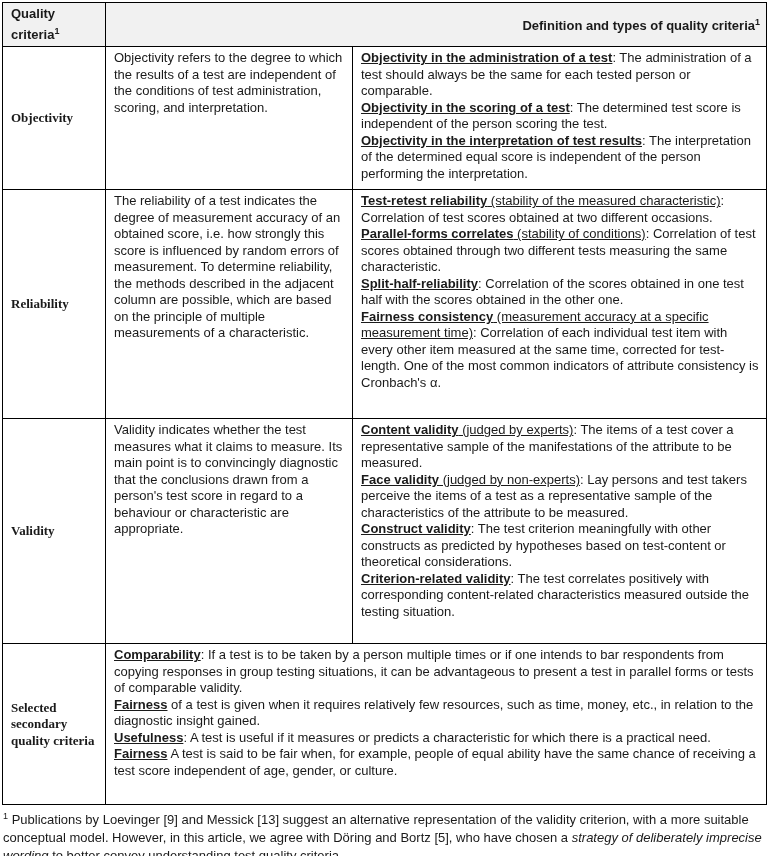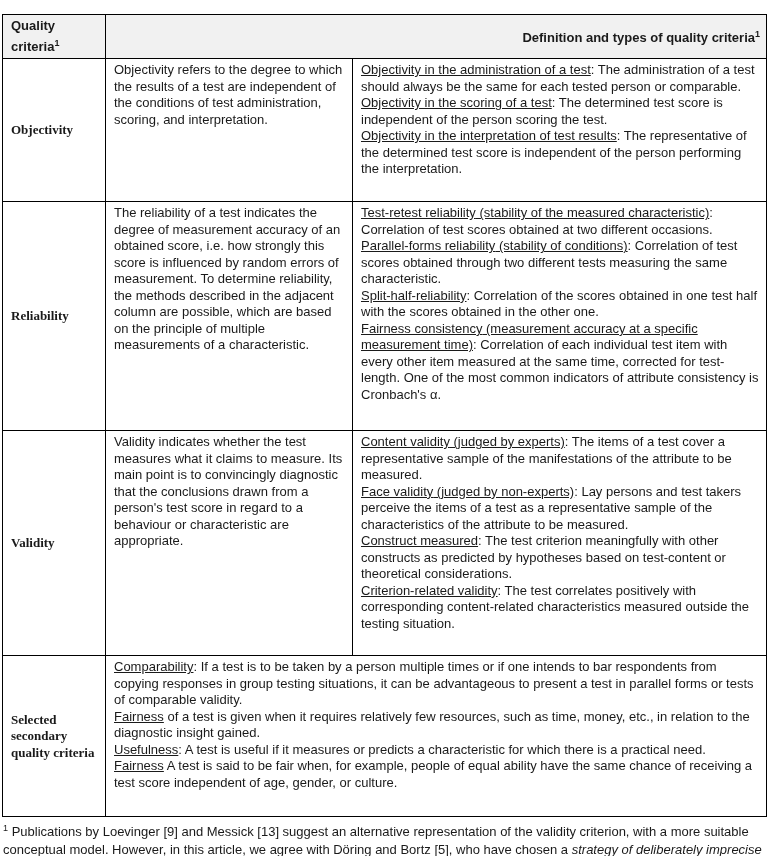--- a/index.html
+++ b/index.html
@@ -7,21 +7,21 @@
   body {
     width:768px; height:856px;
     font-family:"Liberation Sans", sans-serif;
     font-size:13px; color:#1a1a1a;
     overflow:hidden;
   }
   table.qc-table {
     border-collapse:collapse;
     table-layout:fixed;
     width:764px;
-    margin:14px 2px 0 2px;
+    margin:2px 2px 0 2px;
   }
   .qc-table th, .qc-table td {
     border:1px solid #000000;
     vertical-align:top;
     padding:3px 6px 3px 8px;
     line-height:16.5px;
     text-align:left;
   }
   .qc-table thead th {
     background:#f1f1f1;
@@ -33,21 +33,21 @@
     font-weight:bold;
     vertical-align:middle;
     font-family:Liberation Serif, serif;
   }
   .r-head { height:38px; }
   .r-obj  { height:143px; }
   .r-rel  { height:229px; }
   .r-val  { height:225px; }
   .r-sec  { height:161px; }
   p.type-entry { margin:0; }
-  .bu { font-weight:normal; text-decoration:underline;text-align:center; }
+  .bu { font-weight:bold; text-decoration:underline;text-align:center; }
   .u  { text-decoration:underline; }
   .it { font-style:italic; }
   .footnote {
     margin:3px 2px 0 3px;
     line-height:17.5px;
   }
   sup { font-size:9px; }
 </style>
 </head>
 <body>
@@ -64,40 +64,40 @@
       <th class="def-header" colspan="2"><span>Definition and types of quality criteria</span><sup>1</sup></th>
     </tr>
   </thead>
   <tbody>
     <tr class="r-obj">
       <td class="criterion-cell">Objectivity</td>
       <td>Objectivity refers to the degree to which the results of a test are independent of the conditions of test administration, scoring, and interpretation.</td>
       <td>
         <p class="type-entry"><span class="bu">Objectivity in the administration of a test</span><span class="u"></span><span>: The administration of a test should always be the same for each tested person or comparable.</span></p>
         <p class="type-entry"><span class="bu">Objectivity in the scoring of a test</span><span class="u"></span><span>: The determined test score is independent of the person scoring the test.</span></p>
-        <p class="type-entry"><span class="bu">Objectivity in the interpretation of test results</span><span class="u"></span><span>: The representative of the determined test score is independent of the person performing the interpretation.</span></p>
+        <p class="type-entry"><span class="bu">Objectivity in the interpretation of test results</span><span class="u"></span><span>: The interpretation of the determined equal score is independent of the person performing the interpretation.</span></p>
       </td>
     </tr>
     <tr class="r-rel">
       <td class="criterion-cell">Reliability</td>
       <td>The reliability of a test indicates the degree of measurement accuracy of an obtained score, i.e. how strongly this score is influenced by random errors of measurement. To determine reliability, the methods described in the adjacent column are possible, which are based on the principle of multiple measurements of a characteristic.</td>
       <td>
         <p class="type-entry"><span class="bu">Test-retest reliability</span><span class="u"> (stability of the measured characteristic)</span><span>: Correlation of test scores obtained at two different occasions.</span></p>
-        <p class="type-entry"><span class="bu">Parallel-forms reliability</span><span class="u"> (stability of conditions)</span><span>: Correlation of test scores obtained through two different tests measuring the same characteristic.</span></p>
+        <p class="type-entry"><span class="bu">Parallel-forms correlates</span><span class="u"> (stability of conditions)</span><span>: Correlation of test scores obtained through two different tests measuring the same characteristic.</span></p>
         <p class="type-entry"><span class="bu">Split-half-reliability</span><span class="u"></span><span>: Correlation of the scores obtained in one test half with the scores obtained in the other one.</span></p>
         <p class="type-entry"><span class="bu">Fairness consistency</span><span class="u"> (measurement accuracy at a specific measurement time)</span><span>: Correlation of each individual test item with every other item measured at the same time, corrected for test-length. One of the most common indicators of attribute consistency is Cronbach's α.</span></p>
       </td>
     </tr>
     <tr class="r-val">
       <td class="criterion-cell">Validity</td>
       <td>Validity indicates whether the test measures what it claims to measure. Its main point is to convincingly diagnostic that the conclusions drawn from a person's test score in regard to a behaviour or characteristic are appropriate.</td>
       <td>
         <p class="type-entry"><span class="bu">Content validity</span><span class="u"> (judged by experts)</span><span>: The items of a test cover a representative sample of the manifestations of the attribute to be measured.</span></p>
         <p class="type-entry"><span class="bu">Face validity</span><span class="u"> (judged by non-experts)</span><span>: Lay persons and test takers perceive the items of a test as a representative sample of the characteristics of the attribute to be measured.</span></p>
-        <p class="type-entry"><span class="bu">Construct measured</span><span class="u"></span><span>: The test criterion meaningfully with other constructs as predicted by hypotheses based on test-content or theoretical considerations.</span></p>
+        <p class="type-entry"><span class="bu">Construct validity</span><span class="u"></span><span>: The test criterion meaningfully with other constructs as predicted by hypotheses based on test-content or theoretical considerations.</span></p>
         <p class="type-entry"><span class="bu">Criterion-related validity</span><span class="u"></span><span>: The test correlates positively with corresponding content-related characteristics measured outside the testing situation.</span></p>
       </td>
     </tr>
     <tr class="r-sec">
       <td class="criterion-cell">Selected secondary quality criteria</td>
       <td colspan="2">
         <p class="type-entry"><span class="bu">Comparability</span><span class="u"></span><span>: If a test is to be taken by a person multiple times or if one intends to bar respondents from copying responses in group testing situations, it can be advantageous to present a test in parallel forms or tests of comparable validity.</span></p>
         <p class="type-entry"><span class="bu">Fairness</span><span class="u"></span><span> of a test is given when it requires relatively few resources, such as time, money, etc., in relation to the diagnostic insight gained.</span></p>
         <p class="type-entry"><span class="bu">Usefulness</span><span class="u"></span><span>: A test is useful if it measures or predicts a characteristic for which there is a practical need.</span></p>
         <p class="type-entry"><span class="bu">Fairness</span><span class="u"></span><span> A test is said to be fair when, for example, people of equal ability have the same chance of receiving a test score independent of age, gender, or culture.</span></p>

